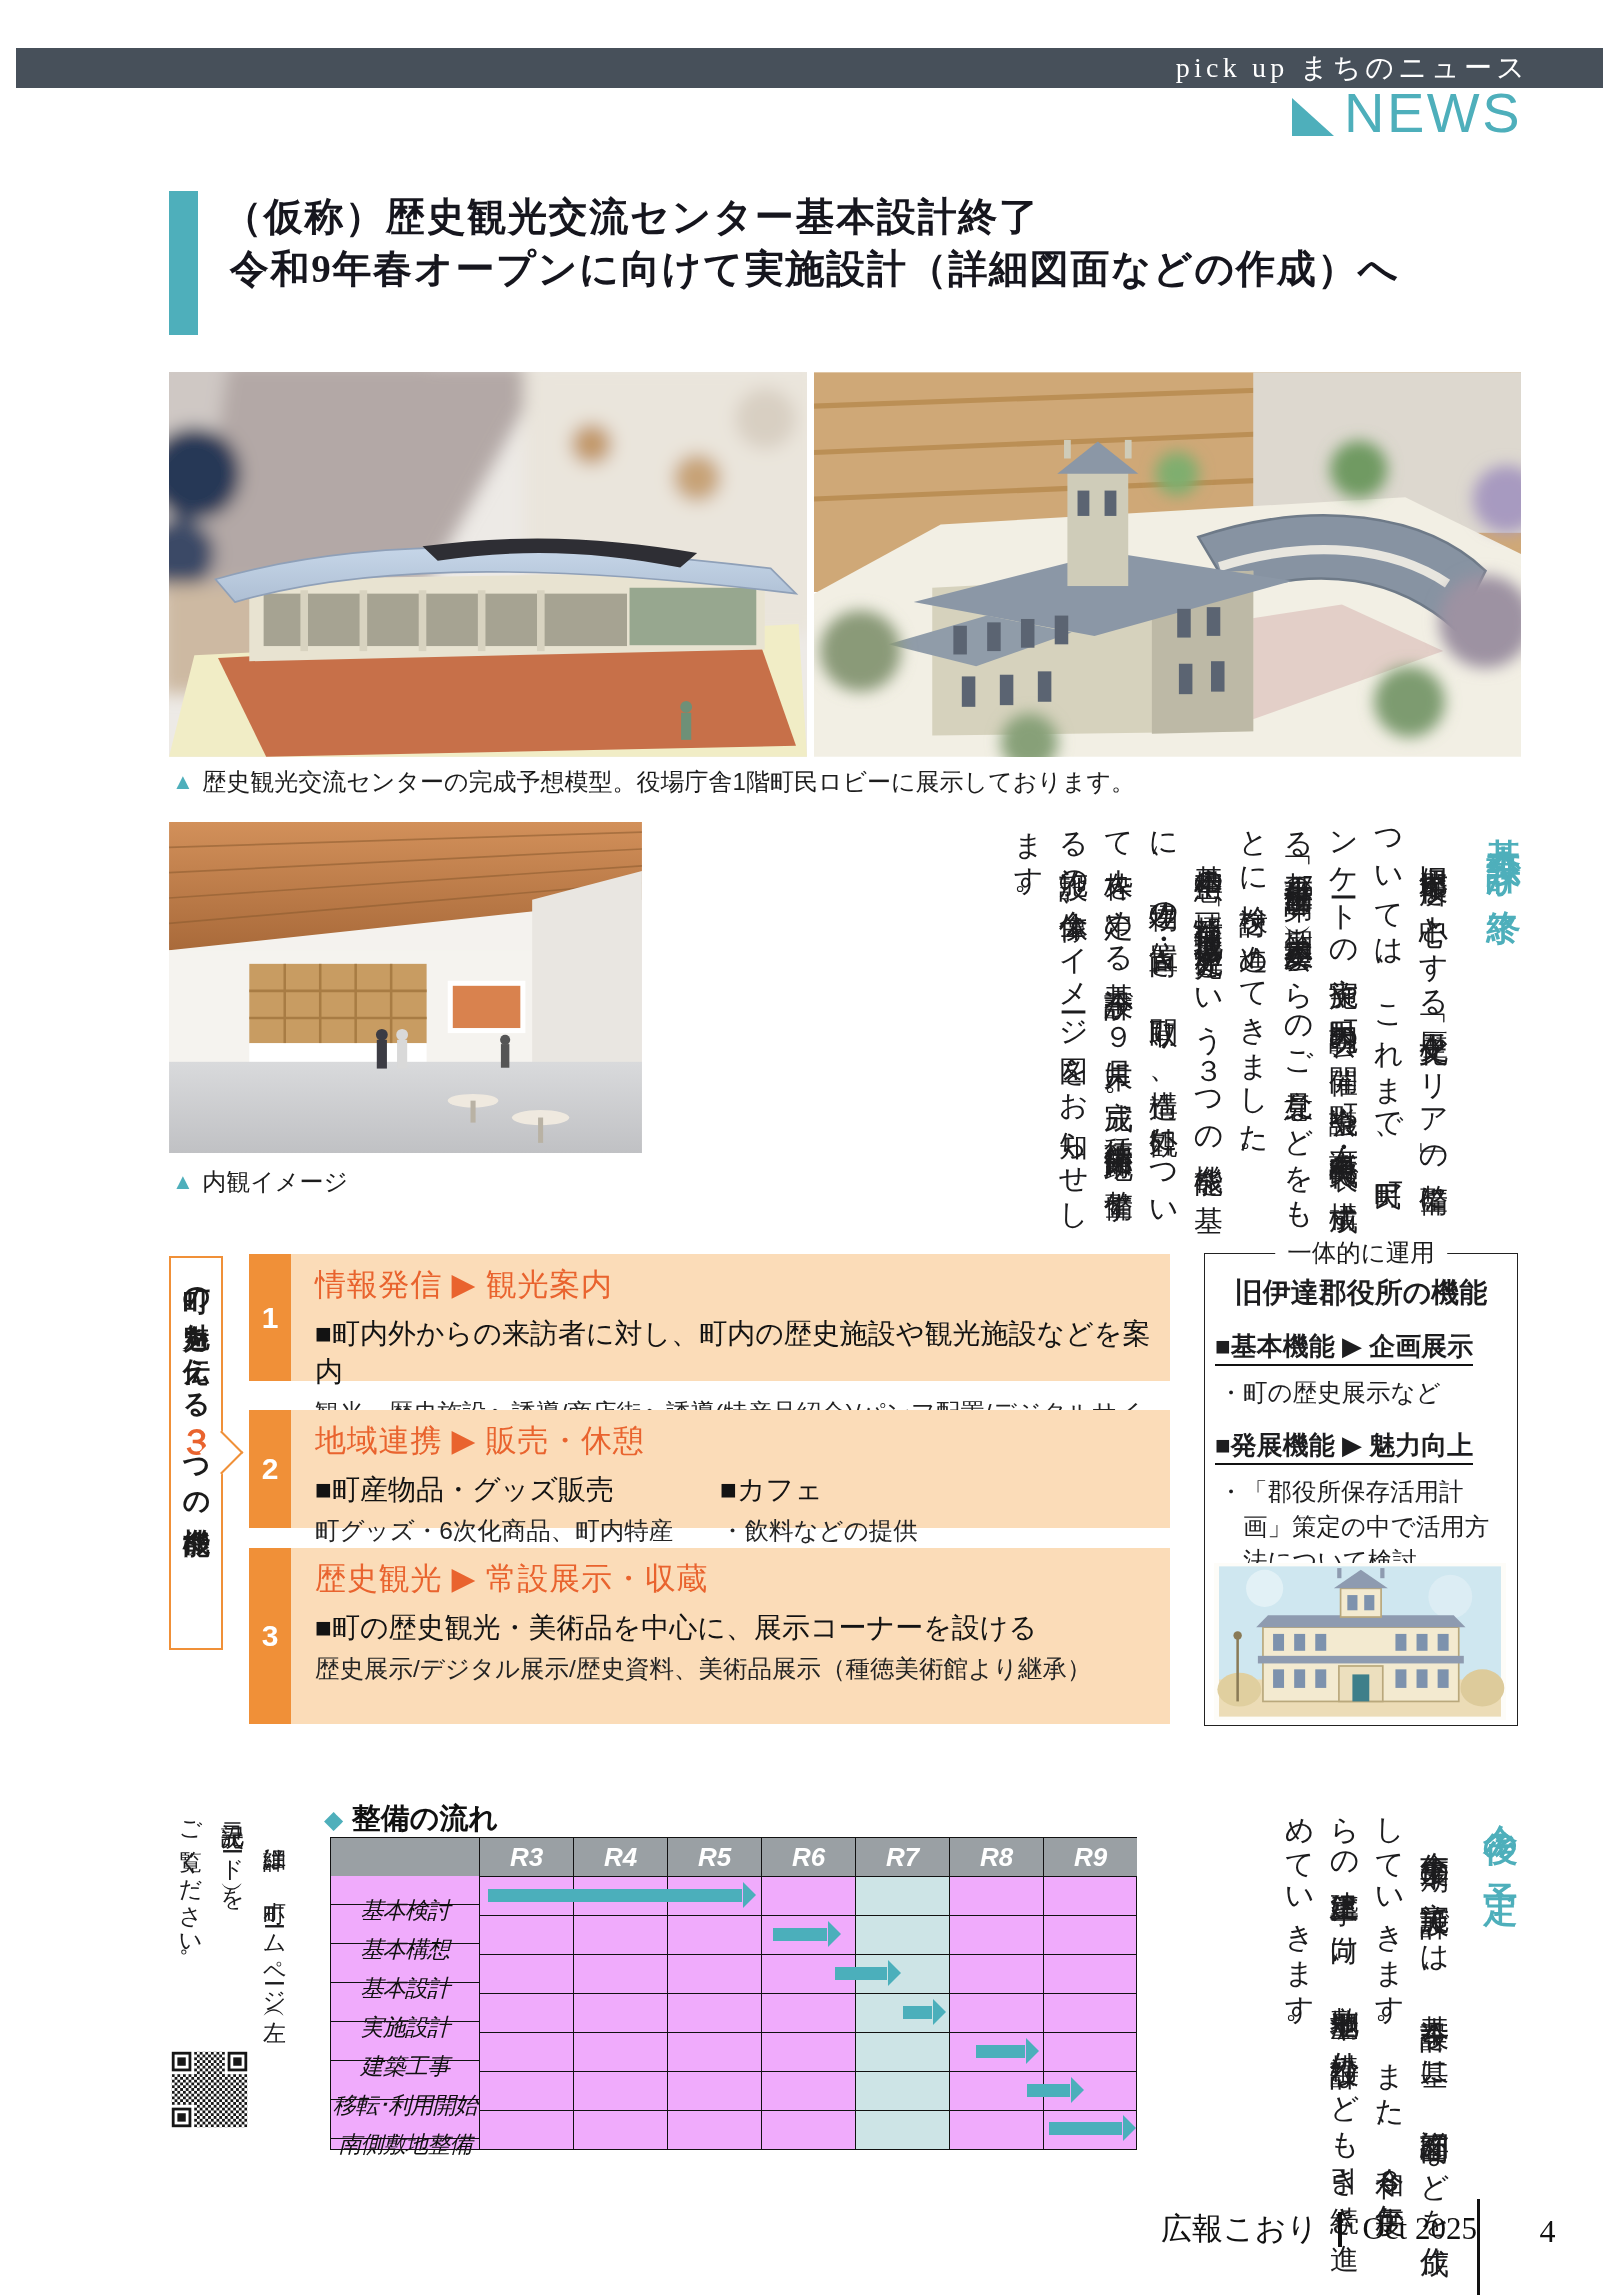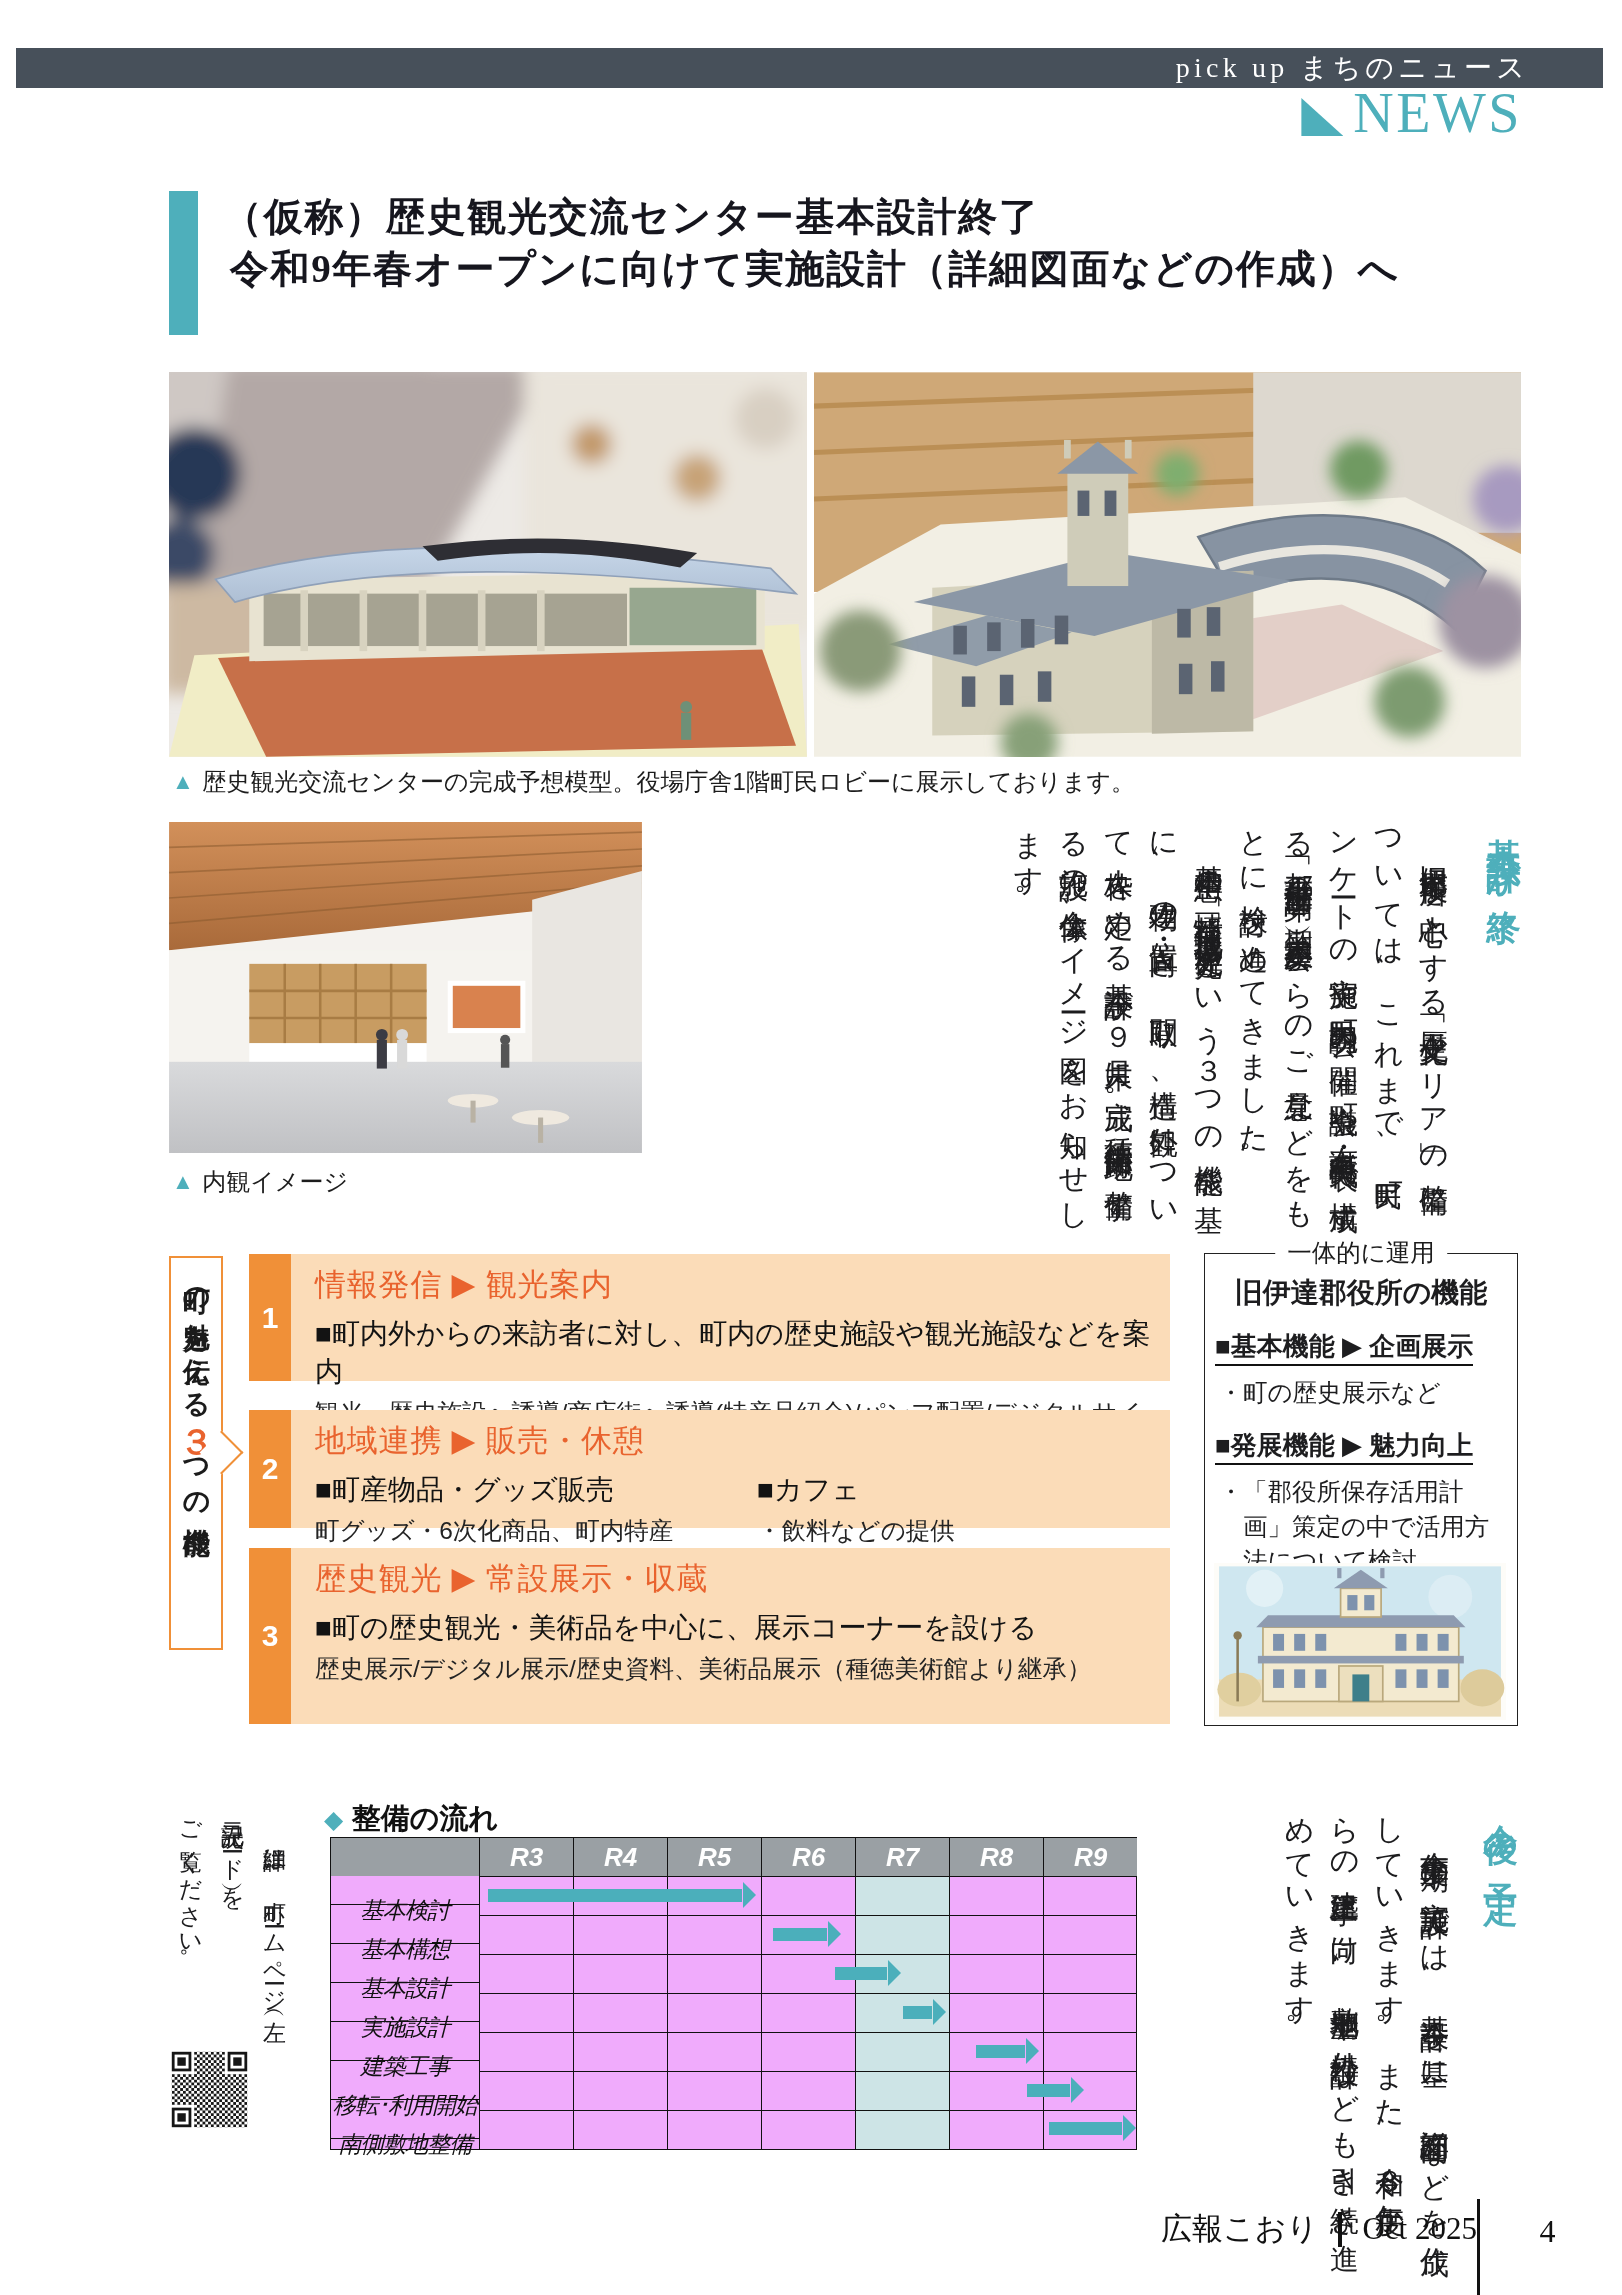--- a/index.html
+++ b/index.html
@@ -9,21 +9,21 @@
   }
   
   .topbar {
     position:absolute; left:0; top:48px; width:1587px; height:40px; background:#47505a;
     color:#fff; display:flex; align-items:center; justify-content:flex-end;
     box-sizing:border-box; padding-right:74px;
     font-family:"Liberation Serif","DejaVu Serif",serif; font-size:28px; letter-spacing:4.2px;margin-left:16px;
   }
   .news {
     position:absolute; top:85px; right:101px; display:flex; align-items:flex-end; gap:10px;
-    color:#4eafbb; font-family:Liberation Serif, serif; font-size:56px; letter-spacing:2.5px; line-height:1;
+    color:#4eafbb; font-family:Liberation Sans, sans-serif; font-size:56px; letter-spacing:2.5px; line-height:1;
   }
   .news-tri { width:42px; height:38px; background:#4eafbb; clip-path:polygon(0 0,100% 100%,0 100%); margin-bottom:5px; }
   
   .headline { position:absolute; left:169px; top:191px; display:flex; }
   .accent { width:29px; height:144px; background:#4eafbb; margin-right:25px; }
   .headline .lines { font-family:"Liberation Serif","DejaVu Serif",serif; font-weight:700; font-size:39px; line-height:52px; color:#16161e; letter-spacing:1.7px; }
   .headline .lines .l2 { padding-left:6.8px; }
   
   .photo { position:absolute; display:block; }
   .cap { position:absolute; display:flex; align-items:center; gap:8.5px; font-size:24px; color:#1c1c1c; }
@@ -44,21 +44,21 @@
   .side-label .num { color:#e9632e; font-size:35px; font-weight:800; }
   .side-chev { position:absolute; left:206px; top:1437px; width:29px; height:29px; background:#fff;
     border-top:2.5px solid #f09038; border-right:2.5px solid #f09038; transform:rotate(45deg); }
   .fbox { position:absolute; left:249px; width:921px; display:flex; box-sizing:border-box; }
   .fbox .strip { width:42px; background:#f09038; color:#fff; font-size:30px; font-weight:800;
     display:flex; align-items:center; justify-content:center; flex:none; }
   .fbox .fbody { flex:1; background:#fbdcb8; padding:10px 17px 8.5px 24px; box-sizing:border-box; }
   .ftitle { color:#e9632e; font-weight:400; font-size:31px; letter-spacing:0.8px; }
   .fbold { font-weight:400; font-size:28px; color:#131313; margin-top:8.5px; }
   .fdet { font-size:24.5px; color:#242424; margin-top:5px; }
-  .fcols { display:flex; gap:70px; }
+  .fcols { display:flex; gap:33px; }
   .fcols .c1 { flex:0 0 372px; }
   
   .info { position:absolute; left:1204px; top:1253px; width:314px; height:473px; border:1.7px solid #222; background:#fff; box-sizing:border-box; }
   .info .tab { position:absolute; top:-18px; left:50%; transform:translateX(-50%); background:#fff;
     padding:0 12px; font-size:24.5px; white-space:nowrap; color:#1b1b1b; }
   .info .ititle { text-align:center; font-size:28px; font-weight:800; margin-top:20px; letter-spacing:0px; }
   .info .ih { margin:17px 0 0 10px; }
   .info .ih span { font-size:26px; font-weight:800; border-bottom:2.5px solid #111; padding-bottom:3.4px; }
   .info .iit { font-size:24.5px; margin:12px 10px 0 13.5px; padding-left:1em; text-indent:-1em; line-height:1.42; }
   .info .iex { font-size:24px; margin:5px 0 0 25px; }

